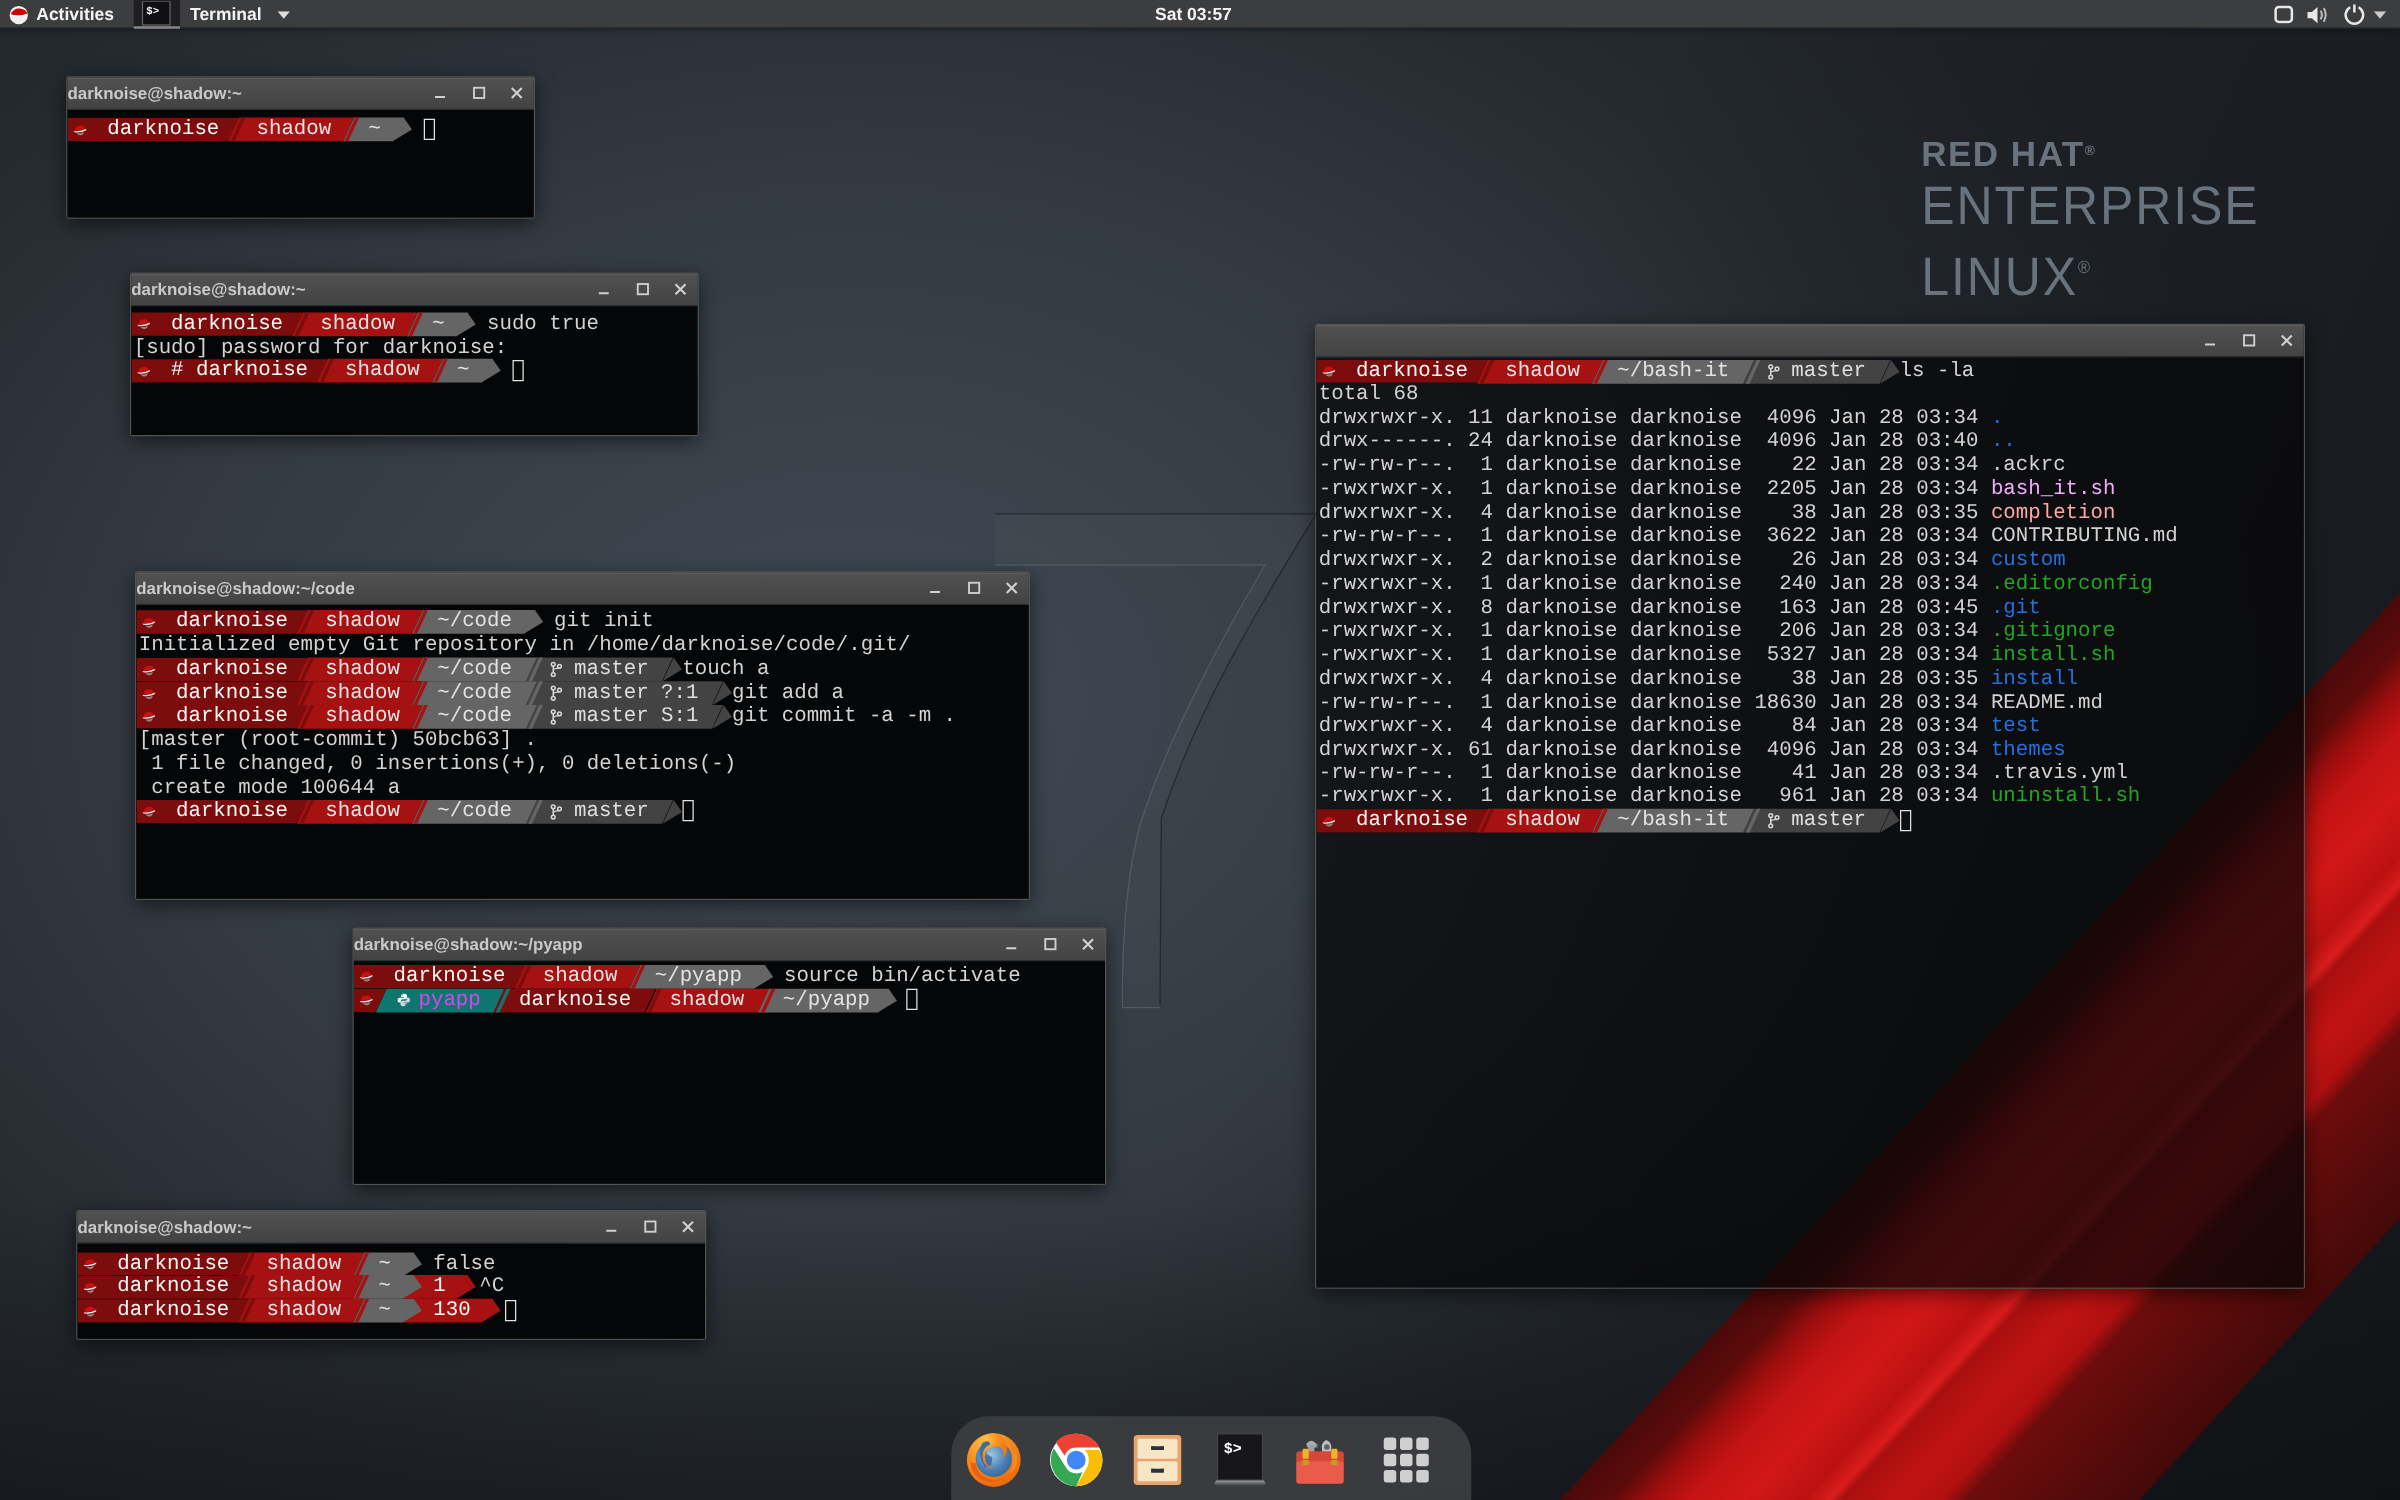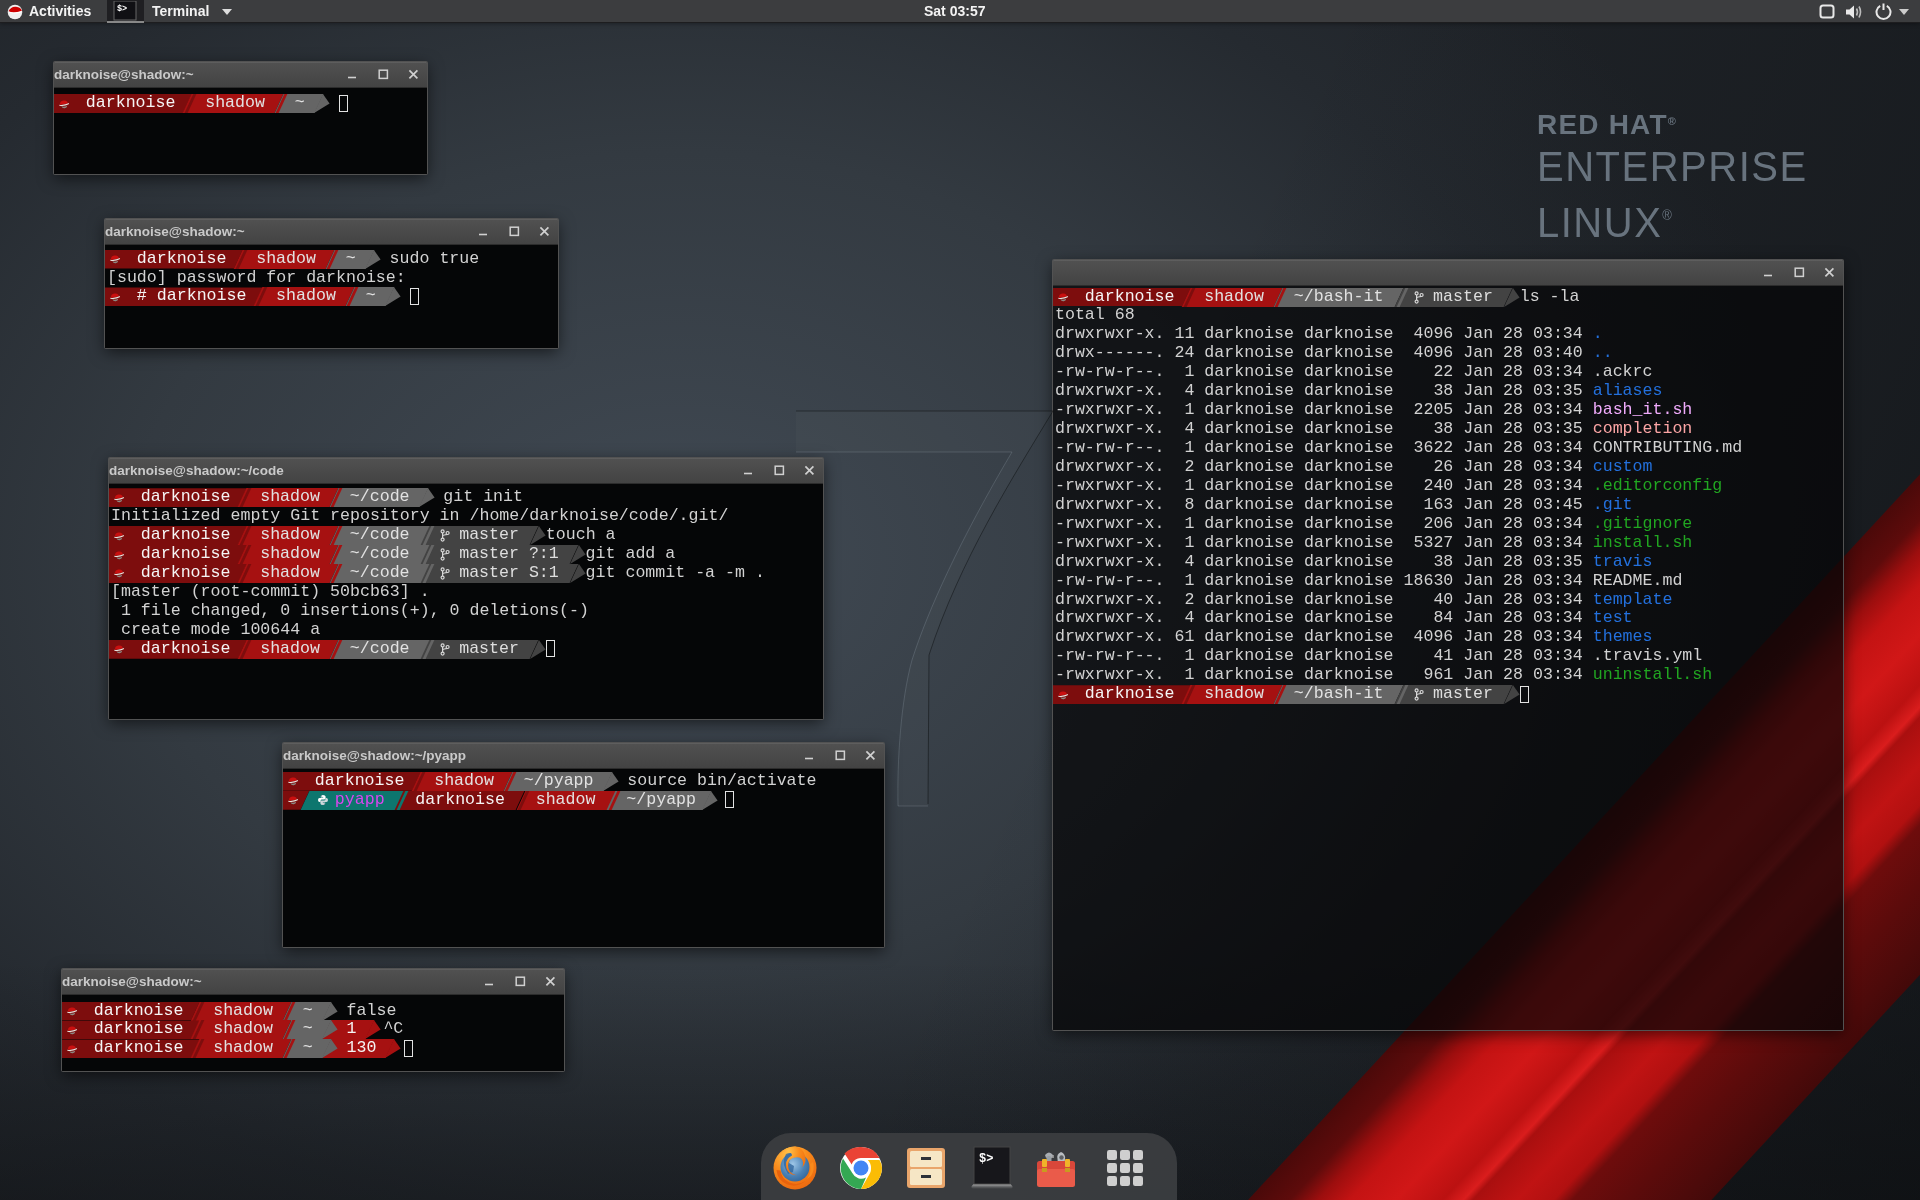--- a/index.html
+++ b/index.html
@@ -331,32 +331,30 @@
             <g transform="rotate(-9 6 6)">
               <path d="M2.0 6.1 Q2.1 2.5 6.0 2.5 Q9.9 2.5 10.0 6.1 Z" fill="#c91010"></path>
               <path d="M0.8 5.9 Q6 7.5 11.2 5.9 L10.6 7.1 Q6 8.5 1.4 7.0 Z" fill="#e9e7e2"></path>
               <path d="M3.0 7.9 Q6 9.3 9.0 7.9 Q8.3 10.3 6.0 10.3 Q3.7 10.3 3.0 7.9 Z" fill="#8d8983"></path>
             </g>
           </svg><b class="tx" style="left:29.8px;color:#f5f5f5;">darknoise</b><b class="tx" style="left:149.2px;color:#e2e2e2;">shadow</b><b class="tx" style="left:238.8px;color:#e2e2e2;">~/bash-it</b><b class="tx" style="left:464.7px;color:#d2d2d2;">ls -la</b></div>
 <div class="ln"><b class="tx" style="left:0">total 68</b></div>
 <div class="ln"><b class="tx" style="left:0">drwxrwxr-x. 11 darknoise darknoise  4096 Jan 28 03:34 <span style="color:#2370dd">.</span></b></div>
 <div class="ln"><b class="tx" style="left:0">drwx------. 24 darknoise darknoise  4096 Jan 28 03:40 <span style="color:#2370dd">..</span></b></div>
 <div class="ln"><b class="tx" style="left:0">-rw-rw-r--.  1 darknoise darknoise    22 Jan 28 03:34 .ackrc</b></div>
-<div class="ln"><b class="tx" style="left:0">drwxrwxr-x.  4 darknoise darknoise    38 Jan 28 03:35 <span style="color:#2370dd">aliases</span></b></div>
 <div class="ln"><b class="tx" style="left:0">-rwxrwxr-x.  1 darknoise darknoise  2205 Jan 28 03:34 <span style="color:#f0abfc">bash_it.sh</span></b></div>
 <div class="ln"><b class="tx" style="left:0">drwxrwxr-x.  4 darknoise darknoise    38 Jan 28 03:35 <span style="color:#fca5a5">completion</span></b></div>
 <div class="ln"><b class="tx" style="left:0">-rw-rw-r--.  1 darknoise darknoise  3622 Jan 28 03:34 CONTRIBUTING.md</b></div>
 <div class="ln"><b class="tx" style="left:0">drwxrwxr-x.  2 darknoise darknoise    26 Jan 28 03:34 <span style="color:#2370dd">custom</span></b></div>
 <div class="ln"><b class="tx" style="left:0">-rwxrwxr-x.  1 darknoise darknoise   240 Jan 28 03:34 <span style="color:#21a621">.editorconfig</span></b></div>
 <div class="ln"><b class="tx" style="left:0">drwxrwxr-x.  8 darknoise darknoise   163 Jan 28 03:45 <span style="color:#2370dd">.git</span></b></div>
 <div class="ln"><b class="tx" style="left:0">-rwxrwxr-x.  1 darknoise darknoise   206 Jan 28 03:34 <span style="color:#21a621">.gitignore</span></b></div>
 <div class="ln"><b class="tx" style="left:0">-rwxrwxr-x.  1 darknoise darknoise  5327 Jan 28 03:34 <span style="color:#21a621">install.sh</span></b></div>
-<div class="ln"><b class="tx" style="left:0">drwxrwxr-x.  4 darknoise darknoise    38 Jan 28 03:35 <span style="color:#2370dd">travis</span></b></div>
+<div class="ln"><b class="tx" style="left:0">drwxrwxr-x.  4 darknoise darknoise    38 Jan 28 03:35 <span style="color:#2370dd">install</span></b></div>
 <div class="ln"><b class="tx" style="left:0">-rw-rw-r--.  1 darknoise darknoise 18630 Jan 28 03:34 README.md</b></div>
-<div class="ln"><b class="tx" style="left:0">drwxrwxr-x.  2 darknoise darknoise    40 Jan 28 03:34 <span style="color:#2370dd">template</span></b></div>
 <div class="ln"><b class="tx" style="left:0">drwxrwxr-x.  4 darknoise darknoise    84 Jan 28 03:34 <span style="color:#2370dd">test</span></b></div>
 <div class="ln"><b class="tx" style="left:0">drwxrwxr-x. 61 darknoise darknoise  4096 Jan 28 03:34 <span style="color:#2370dd">themes</span></b></div>
 <div class="ln"><b class="tx" style="left:0">-rw-rw-r--.  1 darknoise darknoise    41 Jan 28 03:34 .travis.yml</b></div>
 <div class="ln"><b class="tx" style="left:0">-rwxrwxr-x.  1 darknoise darknoise   961 Jan 28 03:34 <span style="color:#21a621">uninstall.sh</span></b></div>
 <div class="ln"><i class="sgf" style="left:-2px;width:137.7px;background:#7d0d0d"></i><i class="sg" style="left:131.3px;width:91.5px;background:#a61111"></i><i class="sg" style="left:222.9px;width:121.4px;background:#656565"></i><i class="sg" style="left:344.3px;width:109.4px;background:#434343"></i><i class="sx" style="left:132.8px;background:#7d0d0d"></i><i class="sx" style="left:224.4px;background:#a61111"></i><i class="sx" style="left:345.8px;background:#656565"></i><svg class="pic arr" style="left:448.2px;top:0" width="17" height="19" viewBox="0 0 17 19">
             <path d="M9.9 0 L16.6 9.5 L1.1 19 Z" fill="#434343" transform="skewX(0)"></path>
           </svg><svg class="pic" style="left:359.2px;top:3px" width="10" height="13" viewBox="0 0 10 13">
             <g stroke="#d8d8d8" stroke-width="1.2" fill="none">
               <circle cx="2.6" cy="2.4" r="1.5"></circle>
               <circle cx="7.6" cy="4.0" r="1.5"></circle>

